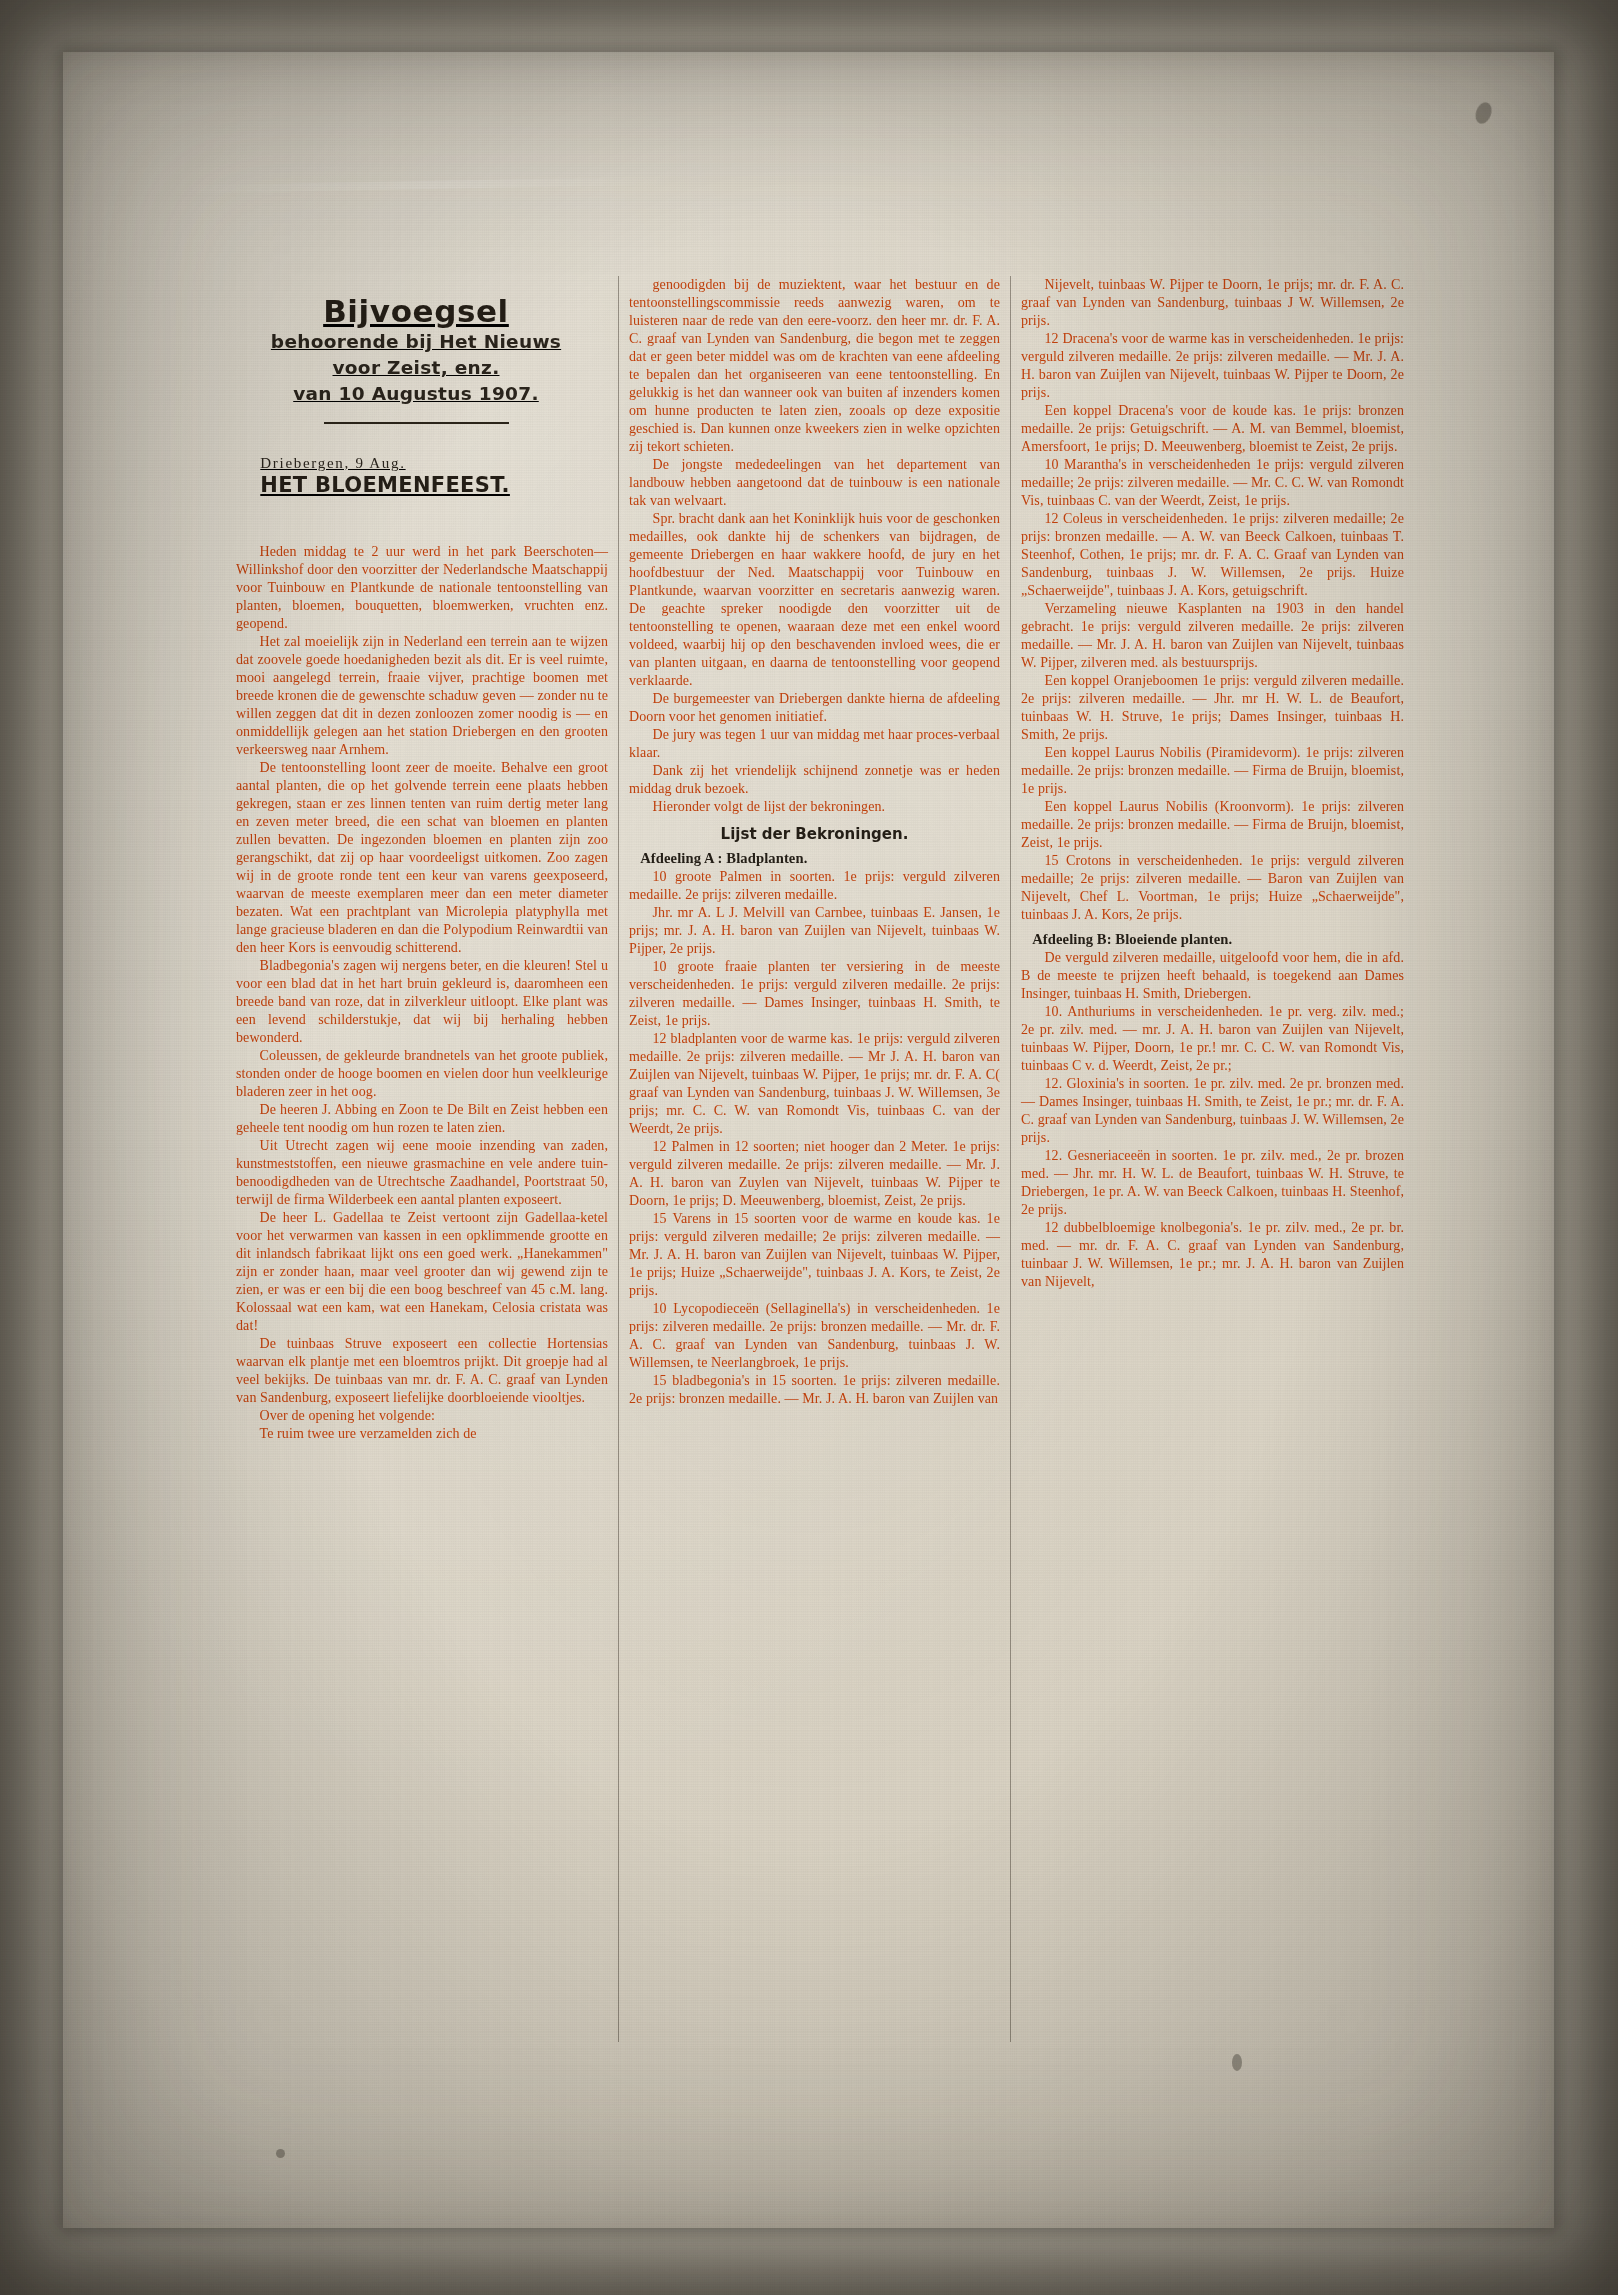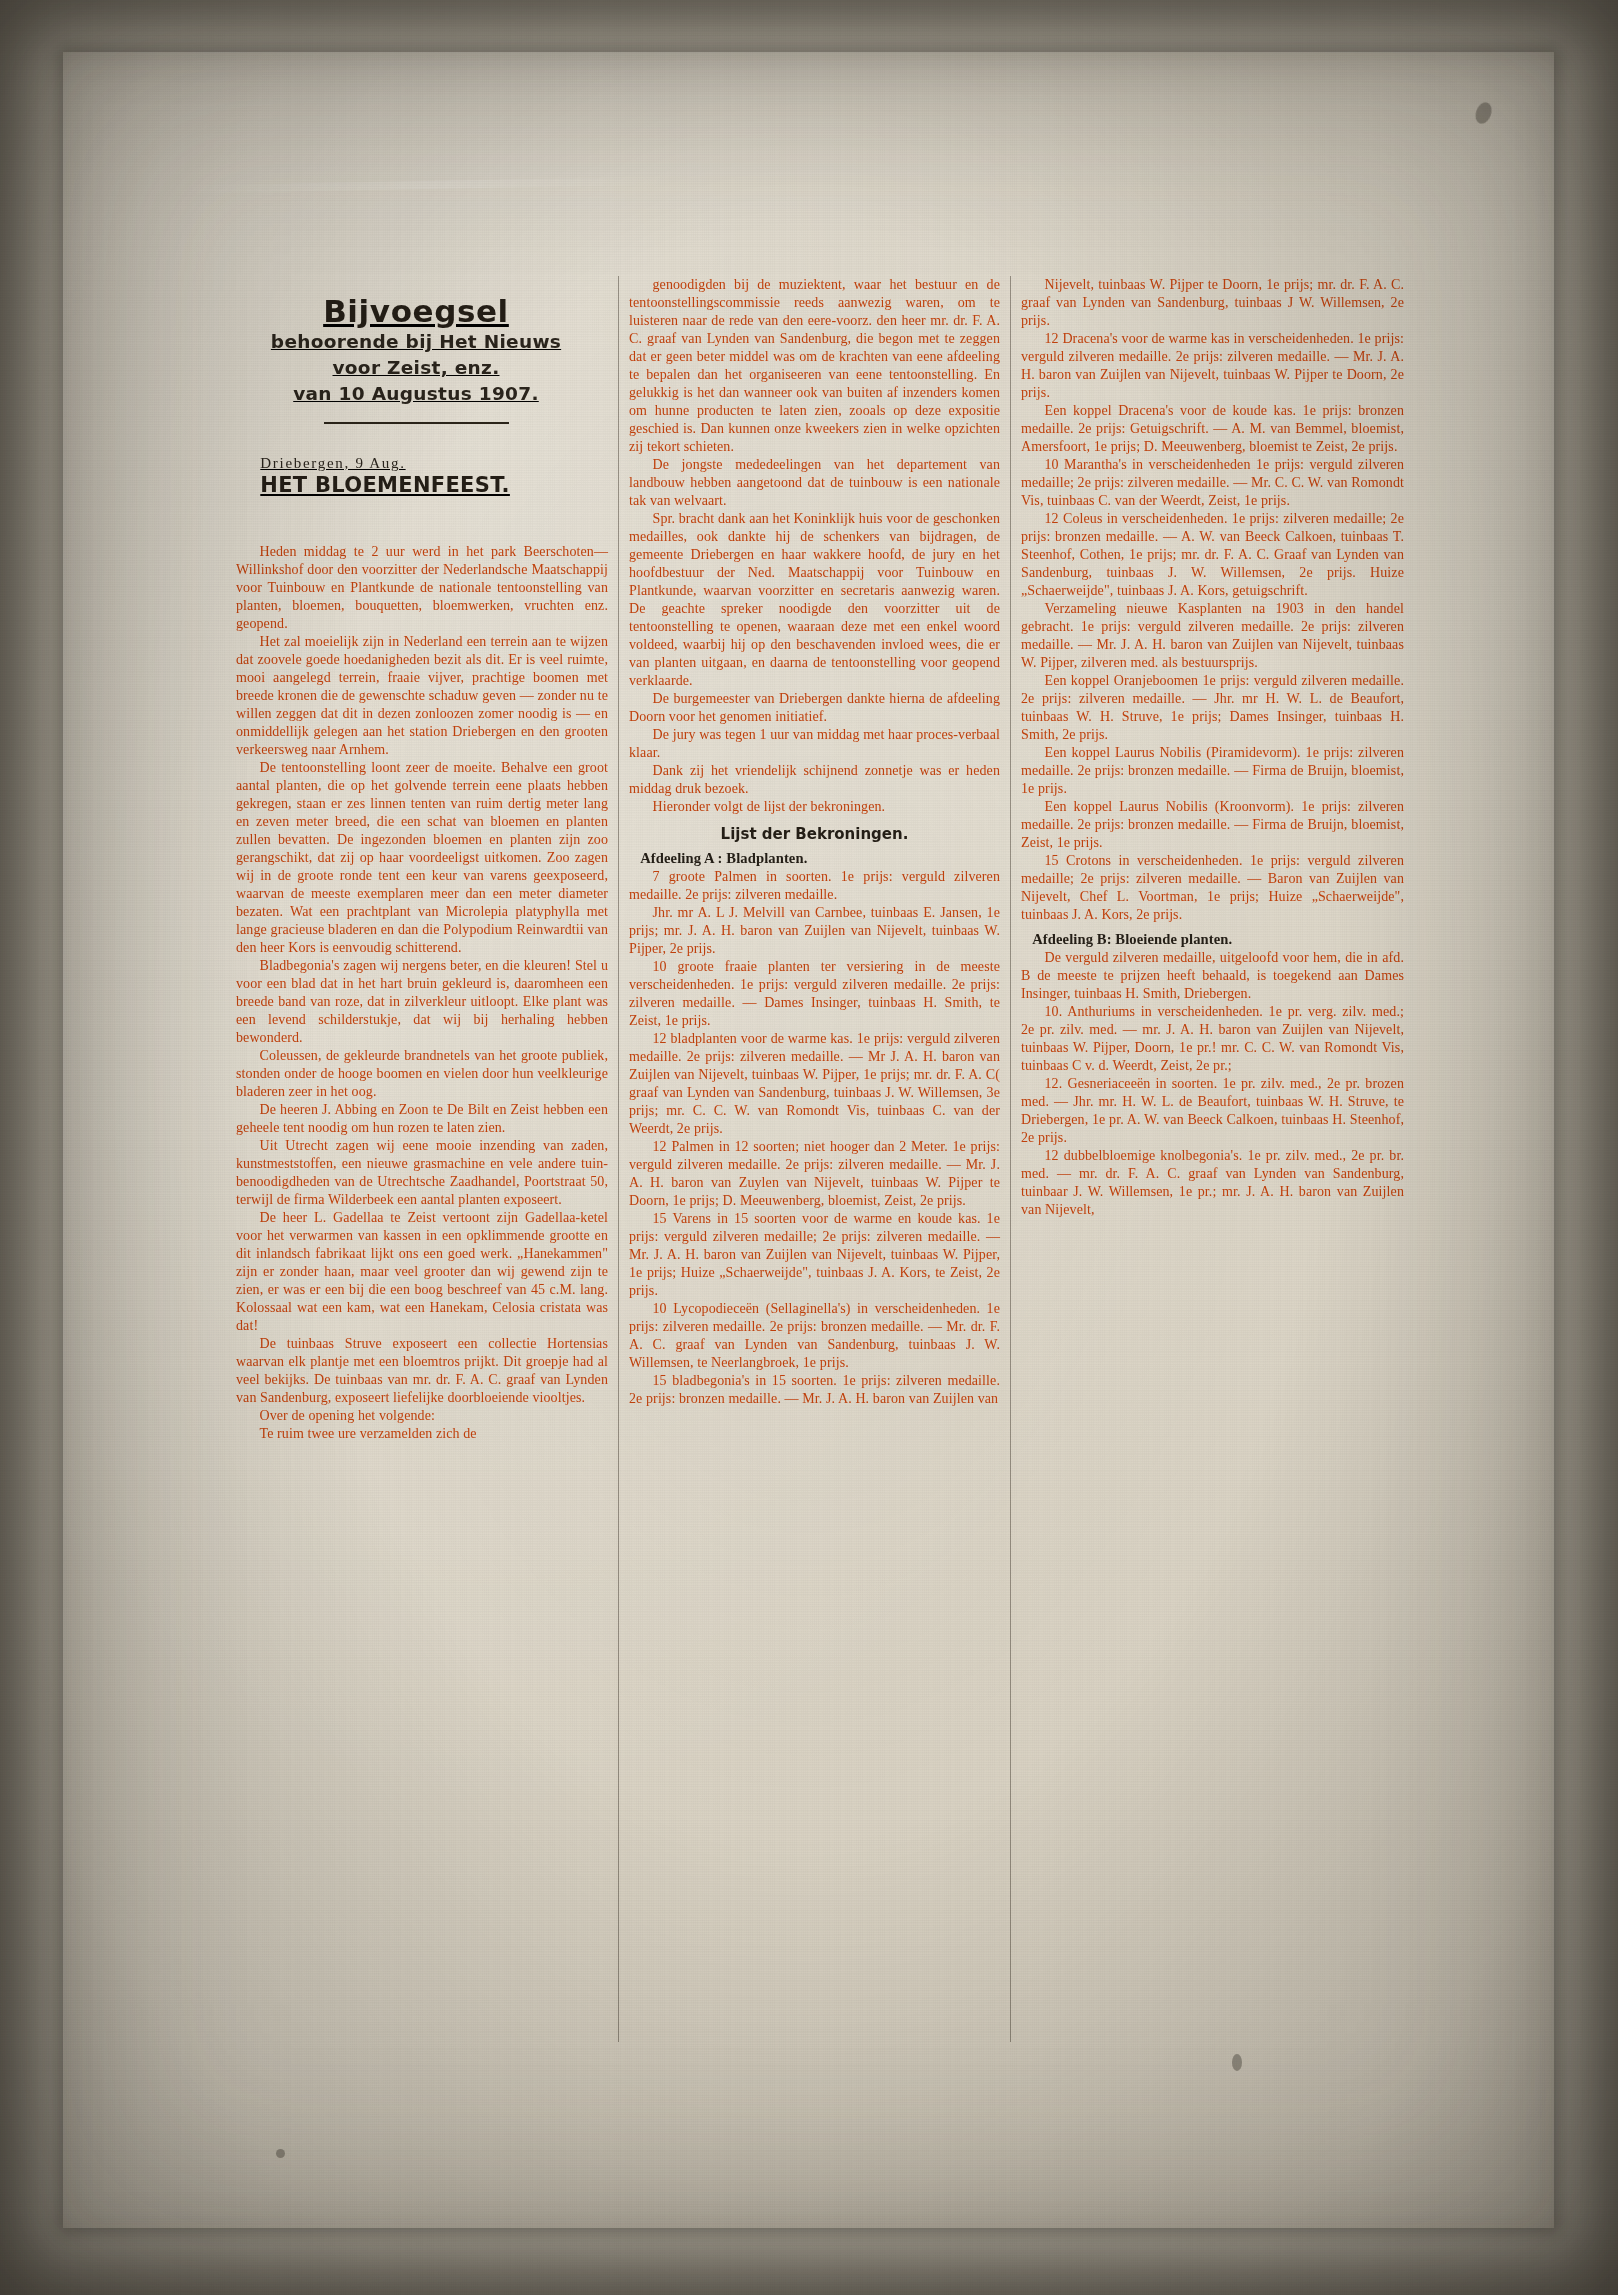--- a/index.html
+++ b/index.html
@@ -201,21 +201,21 @@
       <div class="col c2">
         <p>genoodigden bij de muziektent, waar het bestuur en de tentoonstellingscommissie reeds aanwezig waren, om te luisteren naar de rede van den eere-voorz. den heer mr. dr. F. A. C. graaf van Lynden van Sandenburg, die begon met te zeggen dat er geen beter middel was om de krachten van eene afdeeling te bepalen dan het organiseeren van eene tentoonstelling. En gelukkig is het dan wanneer ook van buiten af inzenders komen om hunne producten te laten zien, zooals op deze expositie geschied is. Dan kunnen onze kweekers zien in welke opzichten zij tekort schieten.</p>
         <p>De jongste mededeelingen van het departement van landbouw hebben aangetoond dat de tuinbouw is een nationale tak van welvaart.</p>
         <p>Spr. bracht dank aan het Koninklijk huis voor de geschonken medailles, ook dankte hij de schenkers van bijdragen, de gemeente Driebergen en haar wakkere hoofd, de jury en het hoofdbestuur der Ned. Maatschappij voor Tuinbouw en Plantkunde, waarvan voorzitter en secretaris aanwezig waren. De geachte spreker noodigde den voorzitter uit de tentoonstelling te openen, waaraan deze met een enkel woord voldeed, waarbij hij op den beschavenden invloed wees, die er van planten uitgaan, en daarna de tentoonstelling voor geopend verklaarde.</p>
         <p>De burgemeester van Driebergen dankte hierna de afdeeling Doorn voor het genomen initiatief.</p>
         <p>De jury was tegen 1 uur van middag met haar proces-verbaal klaar.</p>
         <p>Dank zij het vriendelijk schijnend zonnetje was er heden middag druk bezoek.</p>
         <p>Hieronder volgt de lijst der bekroningen.</p>
         <div class="subhead">Lijst der Bekroningen.</div>
         <p class="subhead-left">Afdeeling A : Bladplanten.</p>
-        <p>7 groote Palmen in soorten. 1e prijs: verguld zilveren medaille. 2e prijs: zilveren medaille.</p>
+        <p>10 groote Palmen in soorten. 1e prijs: verguld zilveren medaille. 2e prijs: zilveren medaille.</p>
         <p>Jhr. mr A. L J. Melvill van Carnbee, tuinbaas E. Jansen, 1e prijs; mr. J. A. H. baron van Zuijlen van Nijevelt, tuinbaas W. Pijper, 2e prijs.</p>
         <p>10 groote fraaie planten ter versiering in de meeste verscheidenheden. 1e prijs: verguld zilveren medaille. 2e prijs: zilveren medaille. — Dames Insinger, tuinbaas H. Smith, te Zeist, 1e prijs.</p>
         <p>12 bladplanten voor de warme kas. 1e prijs: verguld zilveren medaille. 2e prijs: zilveren medaille. — Mr J. A. H. baron van Zuijlen van Nijevelt, tuinbaas W. Pijper, 1e prijs; mr. dr. F. A. C( graaf van Lynden van Sandenburg, tuinbaas J. W. Willemsen, 3e prijs; mr. C. C. W. van Romondt Vis, tuinbaas C. van der Weerdt, 2e prijs.</p>
         <p>12 Palmen in 12 soorten; niet hooger dan 2 Meter. 1e prijs: verguld zilveren medaille. 2e prijs: zilveren medaille. — Mr. J. A. H. baron van Zuylen van Nijevelt, tuinbaas W. Pijper te Doorn, 1e prijs; D. Meeuwenberg, bloemist, Zeist, 2e prijs.</p>
         <p>15 Varens in 15 soorten voor de warme en koude kas. 1e prijs: verguld zilveren medaille; 2e prijs: zilveren medaille. — Mr. J. A. H. baron van Zuijlen van Nijevelt, tuinbaas W. Pijper, 1e prijs; Huize „Schaerweijde", tuinbaas J. A. Kors, te Zeist, 2e prijs.</p>
         <p>10 Lycopodieceën (Sellaginella's) in verscheidenheden. 1e prijs: zilveren medaille. 2e prijs: bronzen medaille. — Mr. dr. F. A. C. graaf van Lynden van Sandenburg, tuinbaas J. W. Willemsen, te Neerlangbroek, 1e prijs.</p>
         <p>15 bladbegonia's in 15 soorten. 1e prijs: zilveren medaille. 2e prijs: bronzen medaille. — Mr. J. A. H. baron van Zuijlen van</p>
       </div>
 
       <div class="col c3">
@@ -225,20 +225,21 @@
         <p>10 Marantha's in verscheidenheden 1e prijs: verguld zilveren medaille; 2e prijs: zilveren medaille. — Mr. C. C. W. van Romondt Vis, tuinbaas C. van der Weerdt, Zeist, 1e prijs.</p>
         <p>12 Coleus in verscheidenheden. 1e prijs: zilveren medaille; 2e prijs: bronzen medaille. — A. W. van Beeck Calkoen, tuinbaas T. Steenhof, Cothen, 1e prijs; mr. dr. F. A. C. Graaf van Lynden van Sandenburg, tuinbaas J. W. Willemsen, 2e prijs. Huize „Schaerweijde", tuinbaas J. A. Kors, getuigschrift.</p>
         <p>Verzameling nieuwe Kasplanten na 1903 in den handel gebracht. 1e prijs: verguld zilveren medaille. 2e prijs: zilveren medaille. — Mr. J. A. H. baron van Zuijlen van Nijevelt, tuinbaas W. Pijper, zilveren med. als bestuursprijs.</p>
         <p>Een koppel Oranjeboomen 1e prijs: verguld zilveren medaille. 2e prijs: zilveren medaille. — Jhr. mr H. W. L. de Beaufort, tuinbaas W. H. Struve, 1e prijs; Dames Insinger, tuinbaas H. Smith, 2e prijs.</p>
         <p>Een koppel Laurus Nobilis (Piramidevorm). 1e prijs: zilveren medaille. 2e prijs: bronzen medaille. — Firma de Bruijn, bloemist, 1e prijs.</p>
         <p>Een koppel Laurus Nobilis (Kroonvorm). 1e prijs: zilveren medaille. 2e prijs: bronzen medaille. — Firma de Bruijn, bloemist, Zeist, 1e prijs.</p>
         <p>15 Crotons in verscheidenheden. 1e prijs: verguld zilveren medaille; 2e prijs: zilveren medaille. — Baron van Zuijlen van Nijevelt, Chef L. Voortman, 1e prijs; Huize „Schaerweijde", tuinbaas J. A. Kors, 2e prijs.</p>
         <p class="subhead-left">Afdeeling B: Bloeiende planten.</p>
         <p>De verguld zilveren medaille, uitgeloofd voor hem, die in afd. B de meeste te prijzen heeft behaald, is toegekend aan Dames Insinger, tuinbaas H. Smith, Driebergen.</p>
         <p>10. Anthuriums in verscheidenheden. 1e pr. verg. zilv. med.; 2e pr. zilv. med. — mr. J. A. H. baron van Zuijlen van Nijevelt, tuinbaas W. Pijper, Doorn, 1e pr.! mr. C. C. W. van Romondt Vis, tuinbaas C v. d. Weerdt, Zeist, 2e pr.;</p>
+        <p>12. Gloxinia's in soorten. 1e pr. zilv. med. 2e pr. bronzen med. — Dames Insinger, tuinbaas H. Smith, te Zeist, 1e pr.; mr. dr. F. A. C. graaf van Lynden van Sandenburg, tuinbaas J. W. Willemsen, 2e prijs.</p>
         <p>12. Gesneriaceeën in soorten. 1e pr. zilv. med., 2e pr. brozen med. — Jhr. mr. H. W. L. de Beaufort, tuinbaas W. H. Struve, te Driebergen, 1e pr. A. W. van Beeck Calkoen, tuinbaas H. Steenhof, 2e prijs.</p>
         <p>12 dubbelbloemige knolbegonia's. 1e pr. zilv. med., 2e pr. br. med. — mr. dr. F. A. C. graaf van Lynden van Sandenburg, tuinbaar J. W. Willemsen, 1e pr.; mr. J. A. H. baron van Zuijlen van Nijevelt,</p>
       </div>
 
     </div>
 
     <div class="blot" style="left:1413px; top:50px; width:14.6px; height:22.4px; transform:rotate(20deg);"></div>
     <div class="blot" style="left:1169px; top:2002px; width:10px; height:17px;"></div>
     <div class="blot" style="left:213px; top:2097px; width:9px; height:9px;"></div>
     <div class="streak" style="left:112px; top:129px; width:505px; height:7.8px; transform:rotate(-1deg);"></div>

